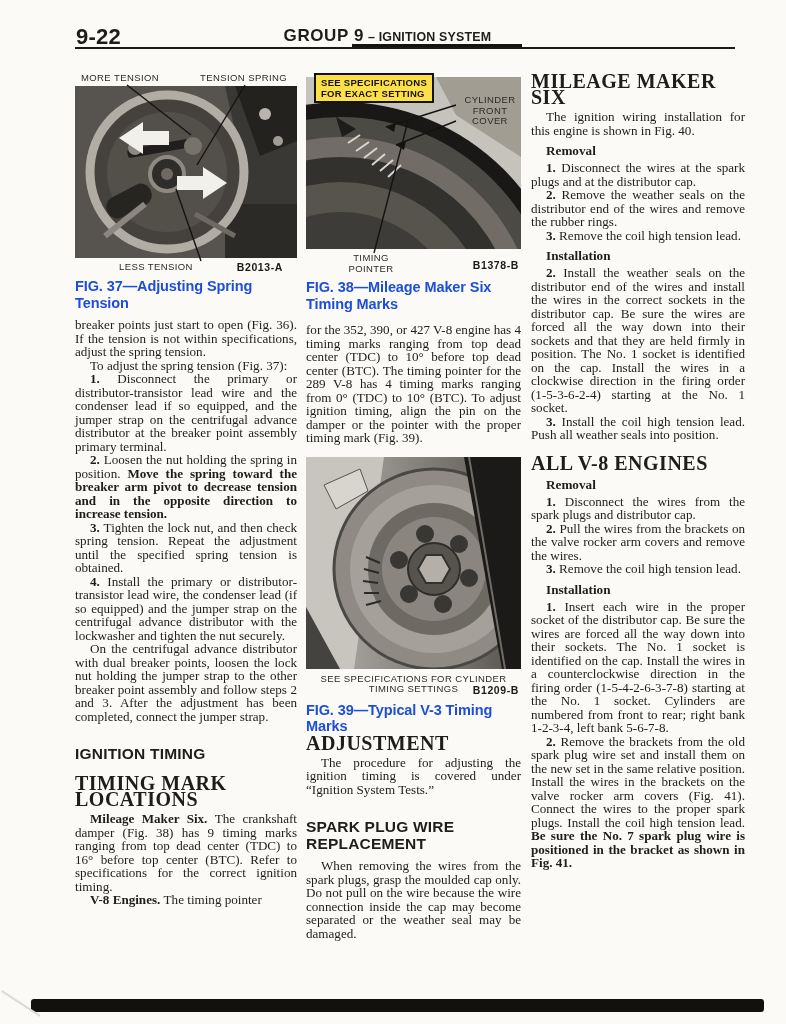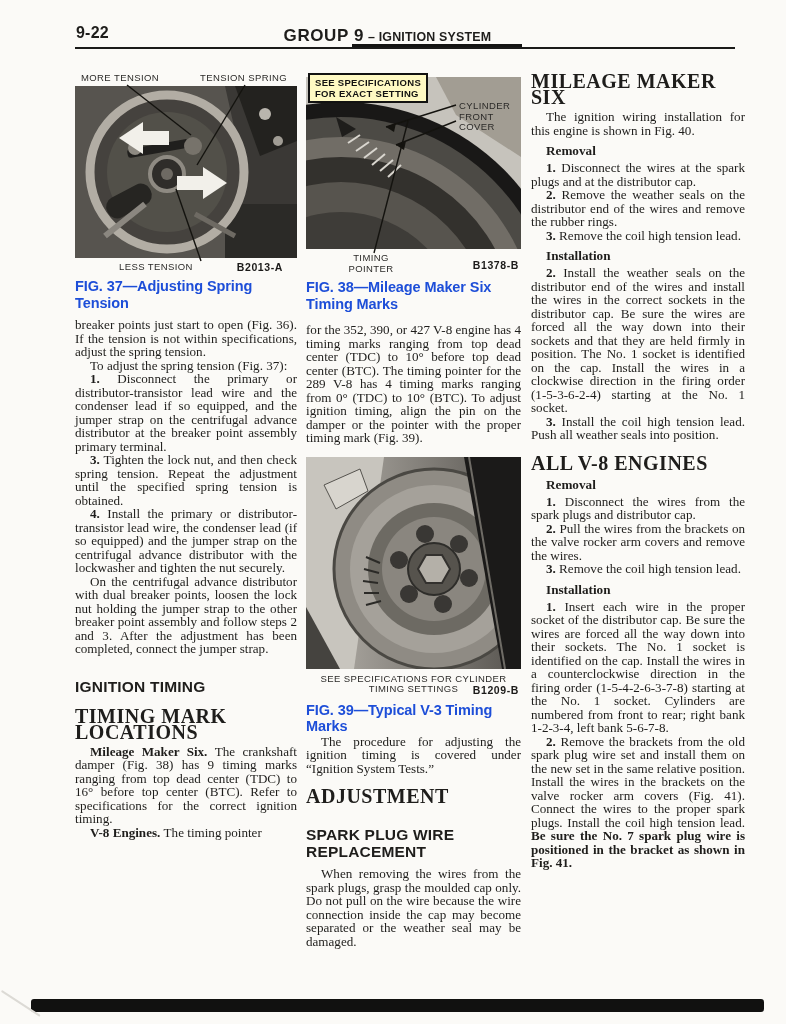--- a/index.html
+++ b/index.html
@@ -1,20 +1,20 @@
 <!DOCTYPE html>
 <html><head>
 <meta charset="utf-8">
 <style>
   html,body{margin:0;padding:0;background:#ddd;}
   .page{position:relative;width:786px;height:1024px;background:#fbfaf7;overflow:hidden;
         font-family:"Liberation Serif",serif;color:#1e1d1b;}
   
   .page-num{position:absolute;top:24px;left:76px;font-family:"Liberation Sans",sans-serif;
-            font-weight:bold;font-size:16px;letter-spacing:.2px;}
+            font-weight:bold;font-size:22px;letter-spacing:.2px;}
   .group-title{position:absolute;top:26px;left:0;right:0;text-align:center;
                font-family:"Liberation Sans",sans-serif;}
   .group-title .g1{font-weight:bold;font-size:17px;letter-spacing:.6px;}
   .group-title .g2{font-weight:bold;font-size:13.5px;letter-spacing:.2px;display:inline-block;
                    transform:scaleX(.92);transform-origin:left;}
   .header-rule{position:absolute;top:47px;left:75px;width:660px;height:2px;background:#1a1a19;}
   .header-rule-thick{position:absolute;top:44px;left:352px;width:170px;height:3px;background:#141413;}
   
   .col{position:absolute;top:65px;}
   .col1{left:75px;width:222px;}
@@ -53,24 +53,24 @@
   .overlay{position:absolute;top:0;left:0;pointer-events:none;}
   
   .fig37 .lbl-tl{position:absolute;top:0;left:6px;}
   .fig37 .lbl-tr{position:absolute;top:0;right:0;}
   .fig37 .photo{margin-top:13px;}
   .fig37 .lbl-bl{position:absolute;top:189px;left:44px;}
   .fig37 .code37{position:absolute;top:188px;right:4px;}
   .fig37 .fig-caption{margin-top:20px;}
   
   .fig38 .photo{margin-top:4px;}
-  .spec-box{position:absolute;top:0;left:2px;background:#fef9c3;border:2px solid #121211;
+  .spec-box{position:absolute;top:0;left:8px;background:#fde047;border:2px solid #121211;
             padding:2px 5px;font-family:"Liberation Sans",sans-serif;font-weight:bold;
             font-size:9.5px;line-height:11px;letter-spacing:.3px;color:#121211;}
-  .fig38 .cover-label{position:absolute;top:28px;right:0;width:62px;}
+  .fig38 .cover-label{position:absolute;top:22px;right:0;width:62px;text-align:center;}
   .fig38 .pointer-label{position:absolute;top:180px;left:34px;width:62px;text-align:center;}
   .fig38 .code38{position:absolute;top:186px;right:2px;}
   .fig38 .fig-caption{margin-top:30px;}
   
   .fig-note{position:relative;margin-top:5px;text-align:center;}
   .fig-note .note-code{position:absolute;right:2px;bottom:-1px;}
   .fig39 .fig-caption{margin-top:7px;}
   
   .bottom-rule{position:absolute;top:999px;left:31px;width:733px;height:13px;
                background:#111110;border-radius:3px;}
@@ -125,20 +125,21 @@
         <line x1="126" y1="188" x2="101" y2="116" stroke="#14130f" stroke-width="1.4"></line>
       </svg>
       <figcaption class="fig-caption">FIG. 37—Adjusting Spring Tension</figcaption>
     </figure>
 
     <div class="colflow colflow1">
       <div class="blocks">
           <div class="blk p p0"><span>breaker points just start to open (Fig. 36). If the tension is not within specifications, adjust the spring tension.</span></div>
           <div class="blk p"><span>To adjust the spring tension (Fig. 37):</span></div>
           <div class="blk step"><span class="b">1. </span><span>Disconnect the primary or distributor-transistor lead wire and the condenser lead if so equipped, and the jumper strap on the centrifugal advance distributor at the breaker point assembly primary terminal.</span></div>
+          <div class="blk step"><span class="b">2. </span><span>Loosen the nut holding the spring in position. </span><span class="b">Move the spring toward the breaker arm pivot to decrease tension and in the opposite direction to increase tension.</span></div>
           <div class="blk step"><span class="b">3. </span><span>Tighten the lock nut, and then check spring tension. Repeat the adjustment until the specified spring tension is obtained.</span></div>
           <div class="blk step"><span class="b">4. </span><span>Install the primary or distributor-transistor lead wire, the condenser lead (if so equipped) and the jumper strap on the centrifugal advance distributor with the lockwasher and tighten the nut securely.</span></div>
           <div class="blk p"><span>On the centrifugal advance distributor with dual breaker points, loosen the lock nut holding the jumper strap to the other breaker point assembly and follow steps 2 and 3. After the adjustment has been completed, connect the jumper strap.</span></div>
           <div class="blk h-sans"><span class="b">IGNITION TIMING</span></div>
           <div class="blk h-serif"><span class="b">TIMING MARK LOCATIONS</span></div>
           <div class="blk p"><span class="b">Mileage Maker Six. </span><span>The crankshaft damper (Fig. 38) has 9 timing marks ranging from top dead center (TDC) to 16° before top center (BTC). Refer to specifications for the correct ignition timing.</span></div>
           <div class="blk p"><span class="b">V-8 Engines. </span><span>The timing pointer</span></div>
         </div>
     </div>
   </section>
@@ -239,22 +240,22 @@
         </div>
         <div class="fig-note photo-label">
           <div>SEE SPECIFICATIONS FOR CYLINDER</div>
           <div>TIMING SETTINGS</div>
           <span class="code note-code">B1209-B</span>
         </div>
         <figcaption class="fig-caption">FIG. 39—Typical V-3 Timing Marks</figcaption>
       </figure>
 
       <div class="blocks">
+          <div class="blk h-serif"><span class="b">ADJUSTMENT</span></div>
           <div class="blk p"><span>The procedure for adjusting the ignition timing is covered under “Ignition System Tests.”</span></div>
-          <div class="blk h-serif"><span class="b">ADJUSTMENT</span></div>
           <div class="blk h-sans"><span class="b">SPARK PLUG WIRE REPLACEMENT</span></div>
           <div class="blk p"><span>When removing the wires from the spark plugs, grasp the moulded cap only. Do not pull on the wire because the wire connection inside the cap may become separated or the weather seal may be damaged.</span></div>
         </div>
     </div>
   </section>
 
   <section class="col col3">
     <div class="colflow colflow3">
       <div class="blocks">
           <div class="blk h-serif"><span class="b">MILEAGE MAKER SIX</span></div>

